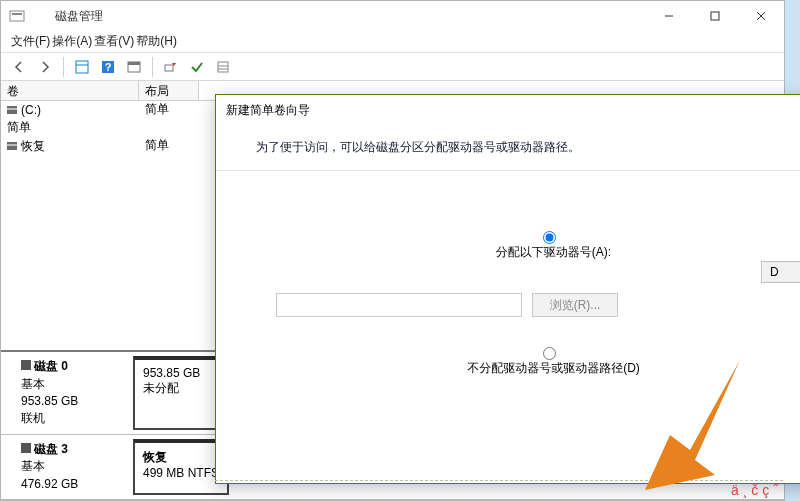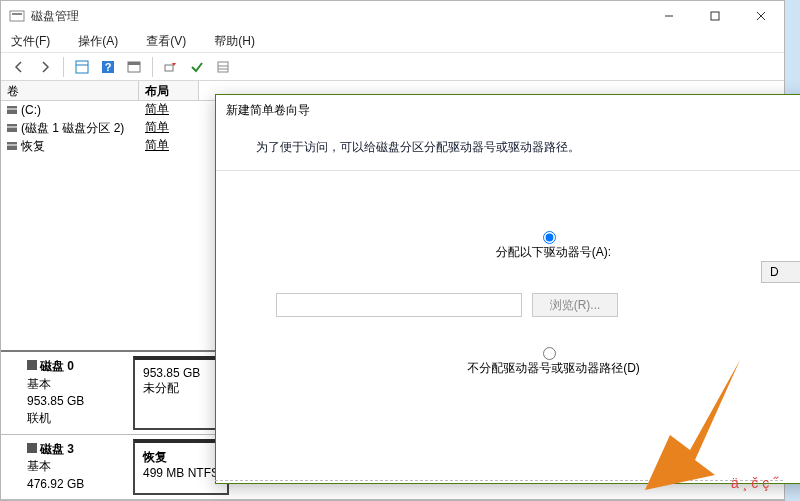--- a/index.html
+++ b/index.html
@@ -1,41 +1,41 @@
 <!DOCTYPE html>
 <html><head>
 <meta charset="utf-8">
 <style>
   * { box-sizing: border-box; margin: 0; padding: 0; font-family: "Microsoft YaHei", "Segoe UI", Tahoma, sans-serif; }
   html, body { width: 800px; height: 501px; overflow: hidden; background: #cde4f7; }
   .window { position: absolute; left: 0; top: 0; width: 785px; height: 501px; background: #fff; border: 1px solid #b5b5b5; }
   .titlebar { display: flex; align-items: center; height: 30px; padding: 0 0 0 8px; }
   .titlebar .appicon { width: 16px; height: 16px; margin-right: 6px; color:#666; }
-  .titlebar .title { flex: 1; font-size: 12px; color: #333; }
+  .titlebar .title { flex: 1; font-size: 12px; color: #333; margin-left: 24px; }
   .winbtns { display: flex; }
   .winbtn { width: 46px; height: 30px; display: flex; align-items:center; justify-content:center; color:#555; }
   .winbtn svg { width:10px; height:10px; }
-  .menubar { display:flex; gap:28px; height:22px; padding: 2px 10px; font-size:12px; color:#222; border-bottom:1px solid #e5e5e5;}
+  .menubar { display:flex; gap:2px; height:22px; padding: 2px 10px; font-size:12px; color:#222; border-bottom:1px solid #e5e5e5;}
   .menubar span { cursor:default; }
   .toolbar { display:flex; align-items:center; height:28px; padding:2px 6px; border-bottom:1px solid #d8d8d8; gap:2px;}
   .tbtn { width:24px; height:22px; display:flex; align-items:center; justify-content:center; border:1px solid transparent; }
   .tbtn svg { width:16px; height:16px; }
   .tsep { width:1px; height:20px; background:#d0d0d0; margin:0 4px; }
   .listheader { display:flex; height:20px; border-bottom:1px solid #d0d0d0; font-size:12px; }
   .lh-col { border-right:1px solid #d0d0d0; padding:2px 6px; background:#f7f7f7; }
-  .lh1 { width:138px; } .lh2 { width:60px;font-weight:bold; }
+  .lh1 { width:138px; } .lh2 { width:60px; }
   .volrow { display:flex; font-size:12px; height:18px; }
   .volrow .c1 { width:138px; padding:0 6px; display:flex; align-items:center; gap:4px; }
-  .volrow .c2 { width:60px; padding:0 6px;text-decoration:underline; }
+  .volrow .c2 { width:60px; padding:0 6px; }
   .volicon { width:10px; height:8px; background:#6b6b6b; display:inline-block; position:relative; }
   .volicon::before { content:""; position:absolute; left:0; right:0; top:2px; height:2px; background:#bbb; }
   
   .disks { position:absolute; left:0; bottom:0; width:100%; border-top:2px solid #7a7a7a; }
   .diskrow { display:flex; border-bottom:1px solid #bcbcbc; }
-  .diskinfo { width:126px; padding:6px 26px; font-size:12px; line-height:1.45; }
+  .diskinfo { width:126px; padding:6px 20px; font-size:12px; line-height:1.45; }
   .diskinfo b { font-weight:600; }
   .diskgraph { flex:1; padding:4px 6px; display:flex; gap:4px; }
   .part { border:2px solid #444; padding:6px 8px; font-size:12px; min-width:90px; }
   .part.h { border-top:4px solid #2b2b2b; }
   
   .dialog { position:absolute; left:215px; top:94px; width:659px; height:390px; background:#fff; border:1px solid #4d7c0f; box-shadow:0 4px 16px rgba(0,0,0,.25); }
   .dtitle { display:flex; align-items:center; height:30px; padding:0 10px; font-size:12px; }
   .dtitle span { flex:1; }
   .dclose { width:26px; height:26px; display:flex; align-items:center; justify-content:center; color:#444; }
   .dbody { padding:10px 22px; }
@@ -45,21 +45,21 @@
   .optrow { display:flex; align-items:center; font-size:12px; margin:6px 0 10px 18px;flex-direction:column; }
   .optrow input[type=radio] { margin-right:8px; }
   .driveSel { margin-left:auto; margin-right:28px; width:62px; height:22px; border:1px solid #c0c0c0; background:#f1f1f1; font-size:12px; display:flex; align-items:center; padding:0 8px; justify-content:space-between; }
   .driveSel .chev { font-size:9px; color:#666; }
   .pathbox { display:flex; margin:6px 0 30px 38px; align-items:center; }
   .pathinput { width:246px; height:24px; border:1px solid #c9c9c9; background:#fff; font-size:12px; padding:0 6px; }
   .browse { width:86px; height:24px; border:1px solid #c9c9c9; background:#f2f2f2; font-size:12px; color:#888; margin-left:10px; }
   
   .arrow { position:absolute; left:560px; top:350px; width:210px; height:160px; pointer-events:none; }
   
-  .wm { position:absolute; right:18px; bottom:10px; font-size:14px; color:#d44; letter-spacing:4px; }
+  .wm { position:absolute; right:18px; bottom:3px; font-size:14px; color:#d44; letter-spacing:4px; }
   .wm2 { position:absolute; left:215px; bottom:20px; width:568px; height:1px; border-top:1px dashed #bbb; }
 </style>
 </head>
 <body>
 
 <div class="window">
   <div class="titlebar">
     <span class="appicon">
       <svg viewBox="0 0 16 16">
           <rect x="1" y="3" width="14" height="10" fill="none" stroke="#888"></rect>
@@ -151,24 +151,20 @@
   </div>
   <div>
     <div class="volrow">
       <div class="c1">
           <span class="volicon"></span>
           <span>(C:)</span>
         </div>
       <div class="c2">简单</div>
     </div>
     <div class="volrow">
-      <div class="c1">
-          <span class="volicon"></span>
-          <span>(磁盘 1 磁盘分区 2)</span>
-        </div>
       <div class="c2">简单</div>
     </div>
     <div class="volrow">
       <div class="c1">
           <span class="volicon"></span>
           <span>恢复</span>
         </div>
       <div class="c2">简单</div>
     </div>
   </div>

